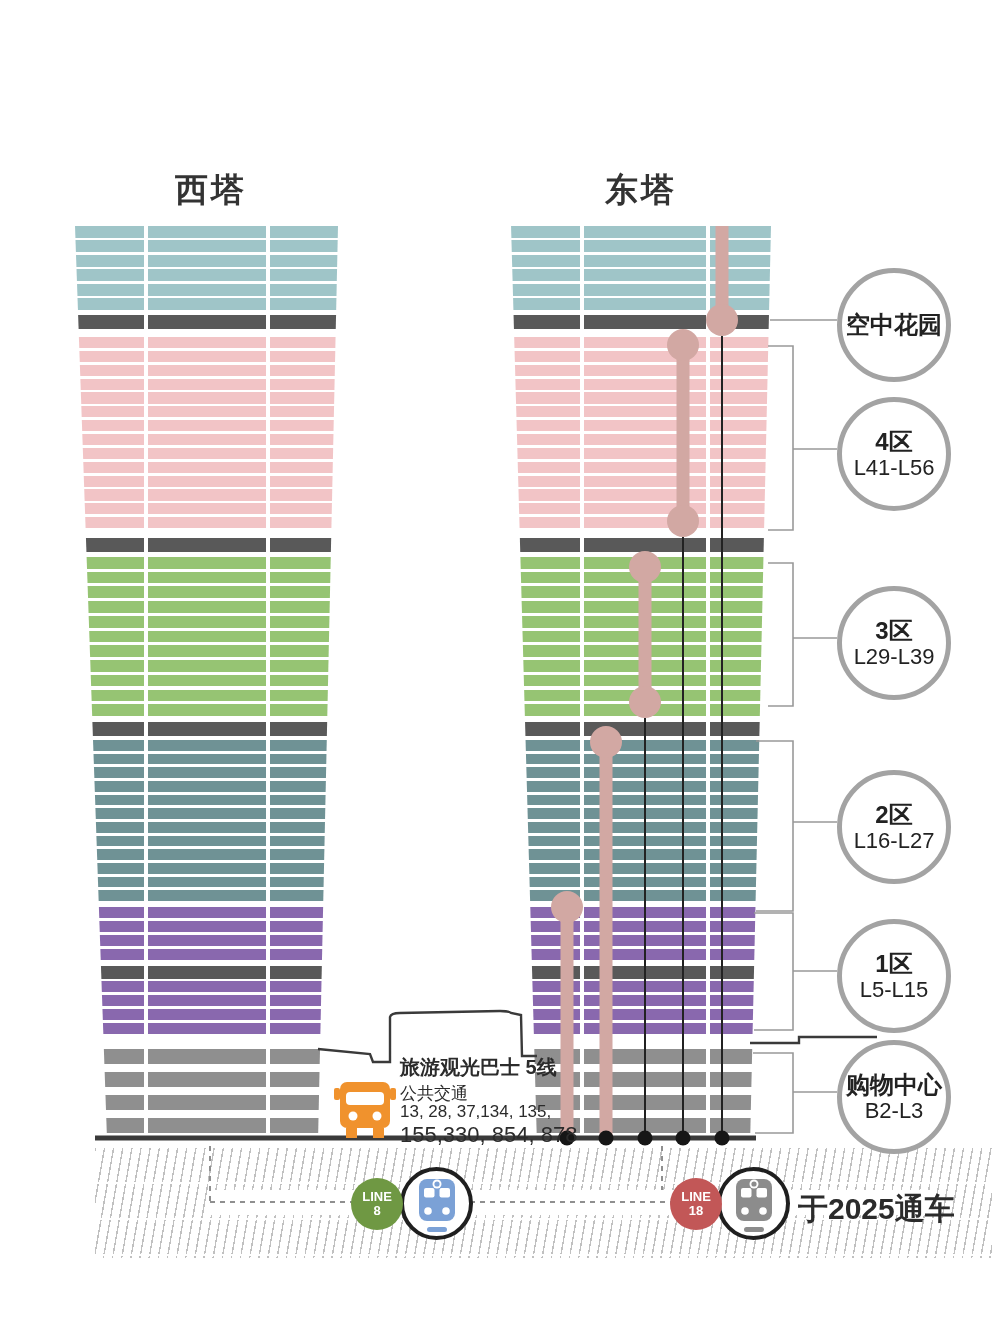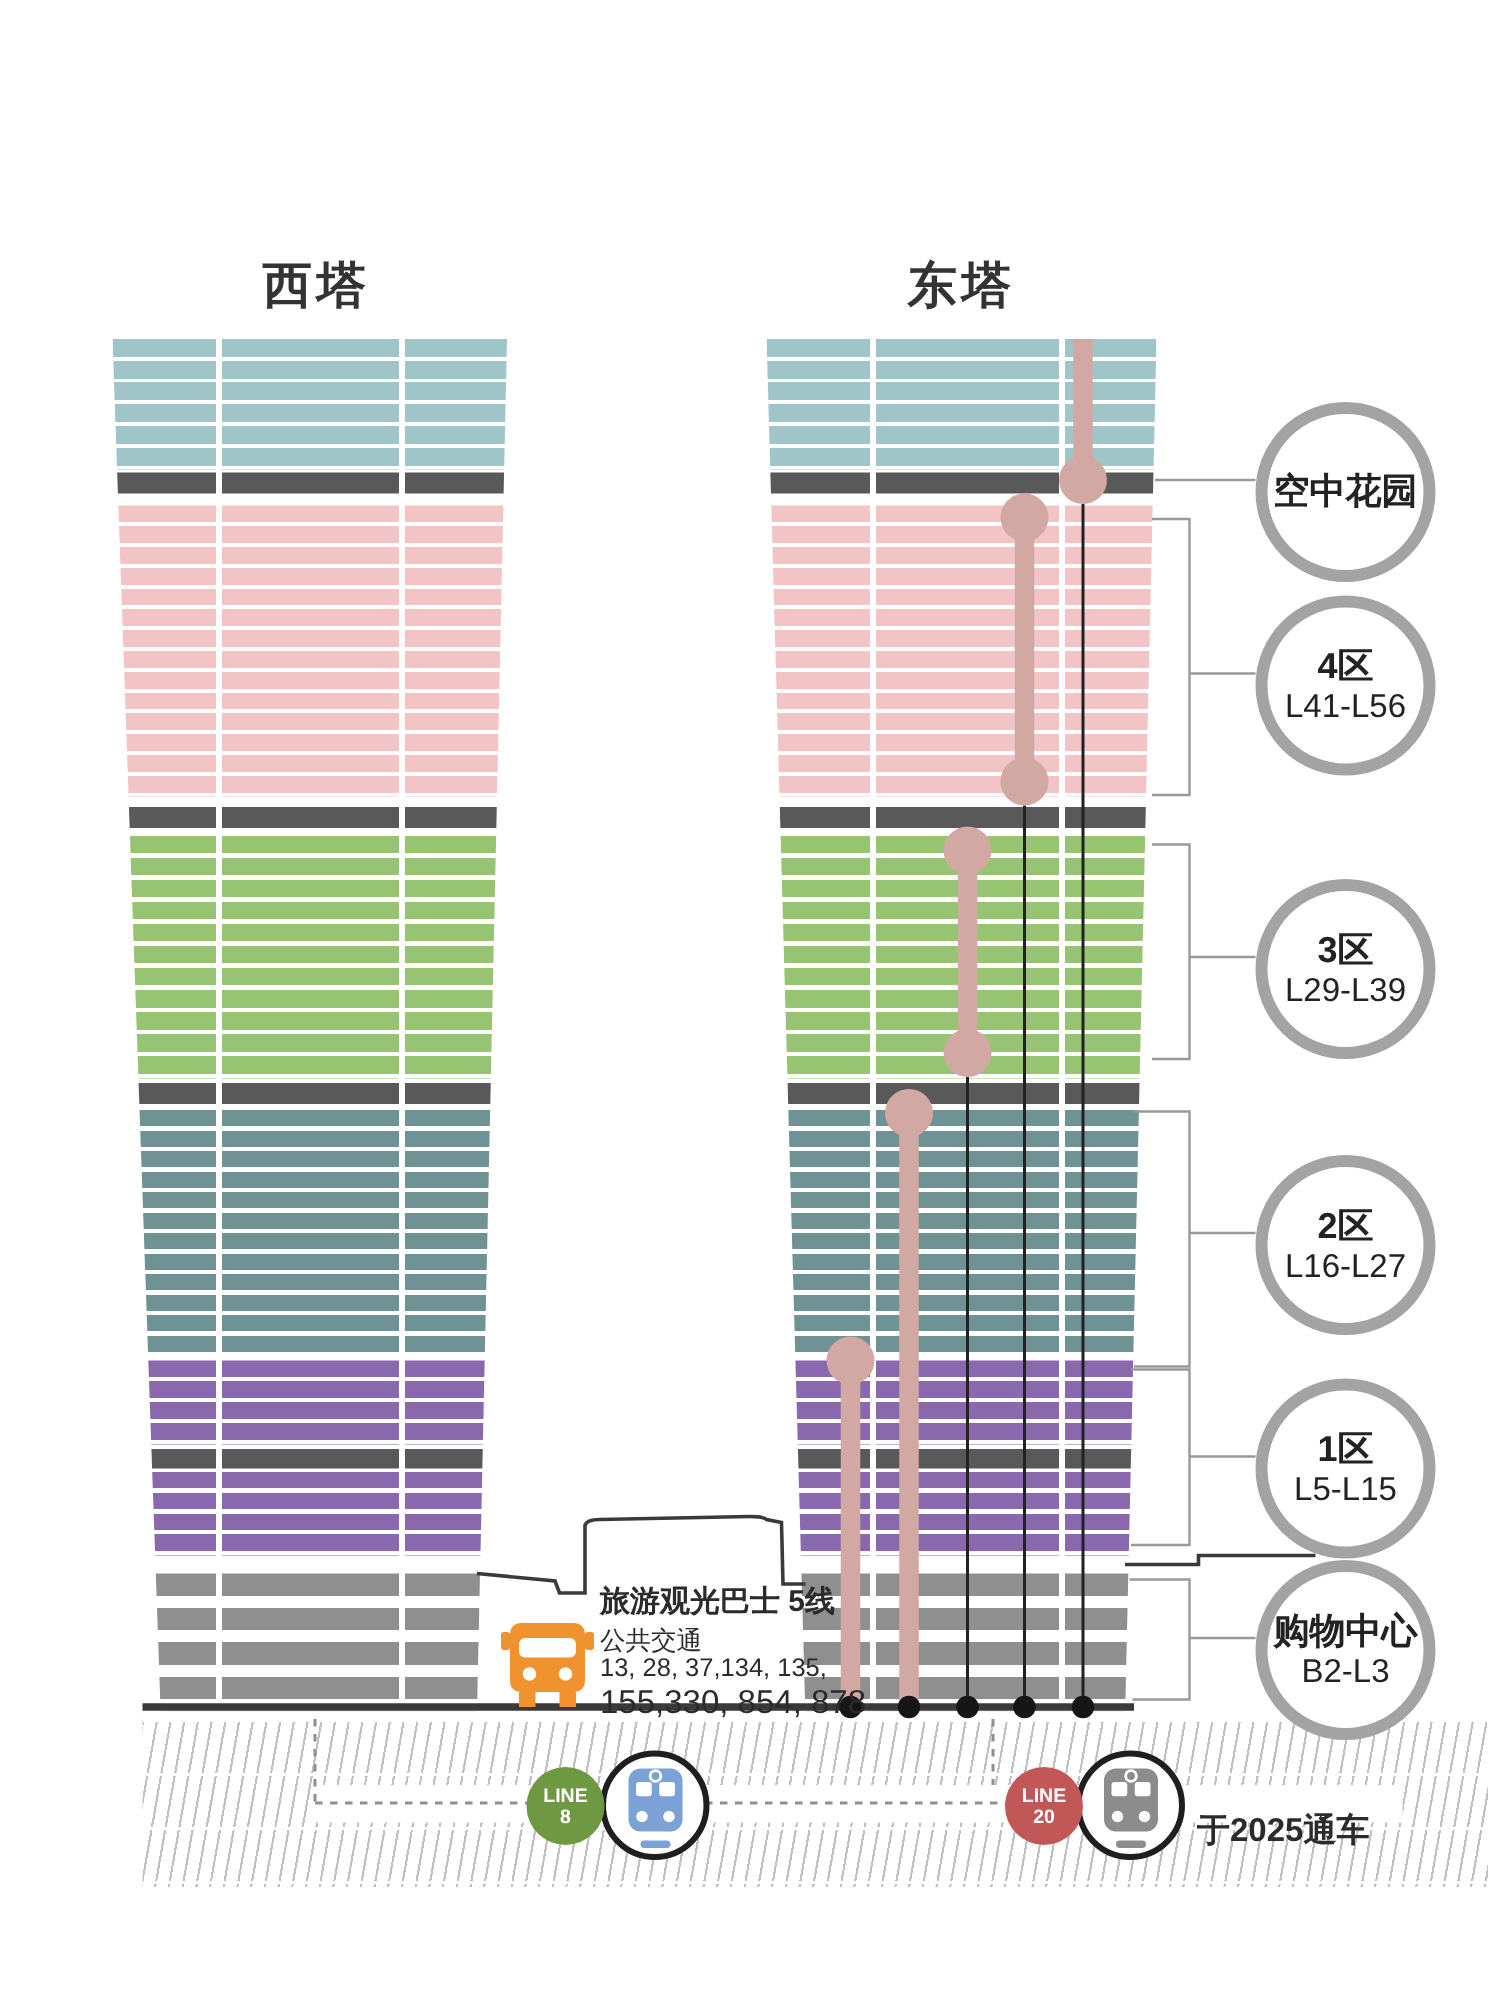--- a/index.html
+++ b/index.html
@@ -23,21 +23,21 @@
   .z-slate {top:514px;height:164px;background:repeating-linear-gradient(to bottom,var(--slate) 0 10.8px,#fff 10.8px 13.667px);}
   .z-purpleA{top:681px;height:56px;background:repeating-linear-gradient(to bottom,var(--purple) 0 11px,#fff 11px 14px);}
   .z-purpleB{top:755px;height:56px;background:repeating-linear-gradient(to bottom,var(--purple) 0 11px,#fff 11px 14px);}
   .z-podium{top:823px;height:92px;background:repeating-linear-gradient(to bottom,var(--podium) 0 15px,#fff 15px 23px);}
   .sep{position:absolute;left:0;right:0;height:14px;background:var(--dark);}
   .sep1{top:89px;} .sep2{top:312px;} .sep3{top:496px;} .sep-mid{top:740px;height:13px;}
   .divider{position:absolute;top:0;bottom:0;width:4px;background:#fff;}
 
   
   .label-circle{position:absolute;left:837px;width:104px;height:104px;border-radius:50%;
-    border:8px solid #a3a3a3;background:#fff;display:flex;flex-direction:column;
+    border:5px solid #a3a3a3;background:#fff;display:flex;flex-direction:column;
     align-items:center;justify-content:center;line-height:1.15;z-index:6;}
   .label-circle .zname{font-size:24px;font-weight:bold;color:#222;}
   .label-circle .zrange{font-size:22px;color:#222;}
   .label-circle .zrange:empty{display:none;}
   .c1{top:268px;} .c2{top:397px;} .c3{top:586px;justify-content:center;} .c4{top:770px;} .c5{top:919px;} .c6{top:1040px;}
 
   
   #hatch{left:95px;top:1146px;width:897px;height:112px;
     background:
       repeating-linear-gradient(180deg,#fff 0 2px,transparent 2px 36px),
@@ -50,21 +50,21 @@
 
   
   .train-circle{position:absolute;width:65px;height:65px;border-radius:50%;background:#fff;
     border:4px solid #1f1f1f;display:flex;align-items:center;justify-content:center;z-index:5;}
   #train-circle-12{left:400px;top:1167px;} #train-circle-19{left:717px;top:1167px;}
   .line-badge{position:absolute;width:52px;height:52px;border-radius:50%;color:#fff;
     display:flex;flex-direction:column;align-items:center;justify-content:center;
     font-size:13px;font-weight:bold;line-height:1.1;z-index:6;}
   #badge-12{left:351px;top:1178px;background:var(--line12);}
   #badge-19{left:670px;top:1178px;background:var(--line19);}
-  #metro-note{left:798px;top:1189px;font-size:22px;font-weight:bold;color:#2b2b2b;z-index:6;margin-top:16px;}
+  #metro-note{left:798px;top:1189px;font-size:30px;font-weight:bold;color:#2b2b2b;z-index:6;}
 
   
   #bus-icon{left:334px;top:1080px;z-index:5;}
   .bus-text{position:absolute;left:400px;color:#2b2b2b;z-index:5;white-space:nowrap;}
   #bus-line1{top:1054px;font-size:20px;font-weight:bold;}
   #bus-line2{top:1082px;font-size:17px;}
   #bus-line3{top:1102px;font-size:17px;}
   #bus-line4{top:1122px;font-size:22px;text-align:center;}
 </style>
 </head>
@@ -228,17 +228,17 @@
       <circle cx="29" cy="36" r="3.8" fill="#fff"></circle>
       <rect x="10" y="52" width="20" height="5" rx="2.5" style="fill:var(--trainGray)"></rect>
     </svg>
   </div>
   <div class="line-badge" id="badge-12">
     <span>LINE</span>
     <span>8</span>
   </div>
   <div class="line-badge" id="badge-19">
     <span>LINE</span>
-    <span>20</span>
+    <span>18</span>
   </div>
   <div class="abs" id="metro-note">于2025通车</div>
 
 </div>
 
 </body></html>

